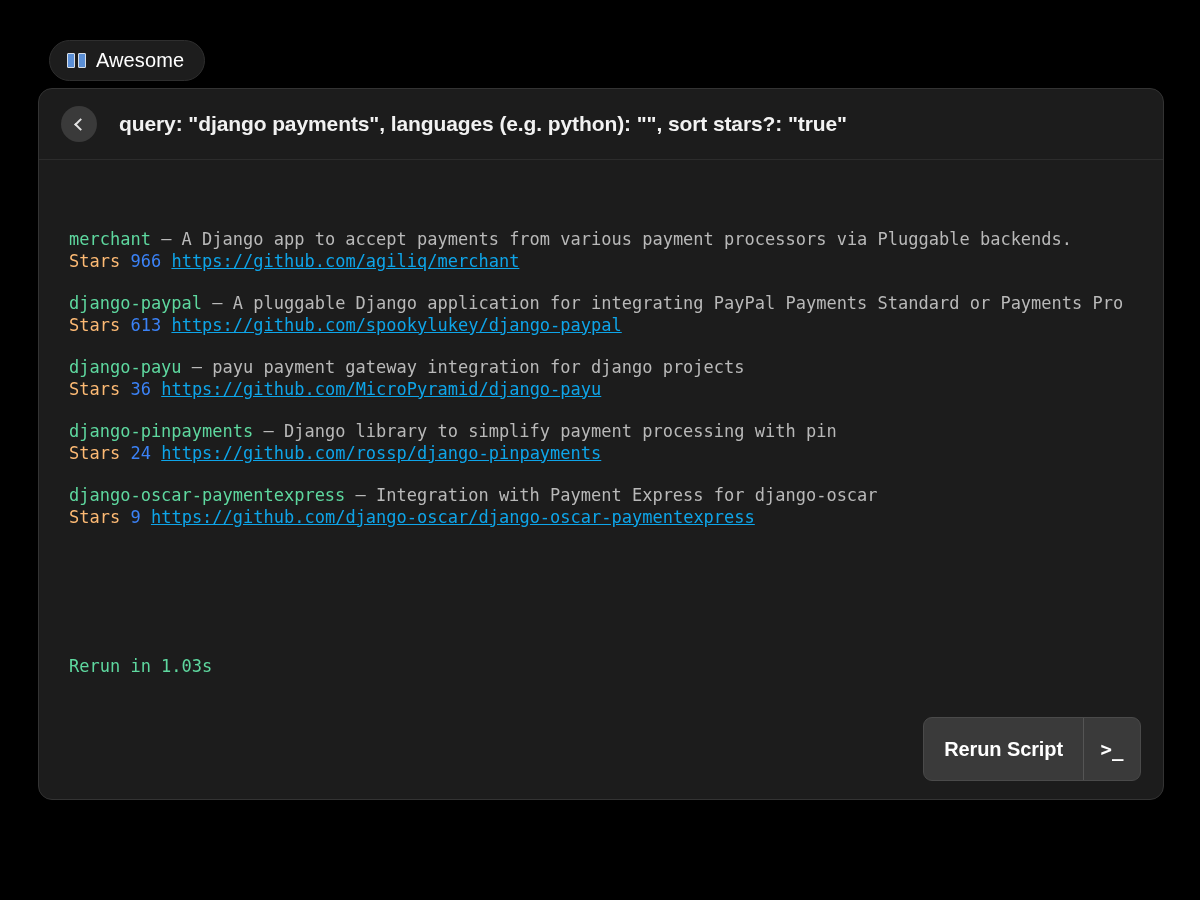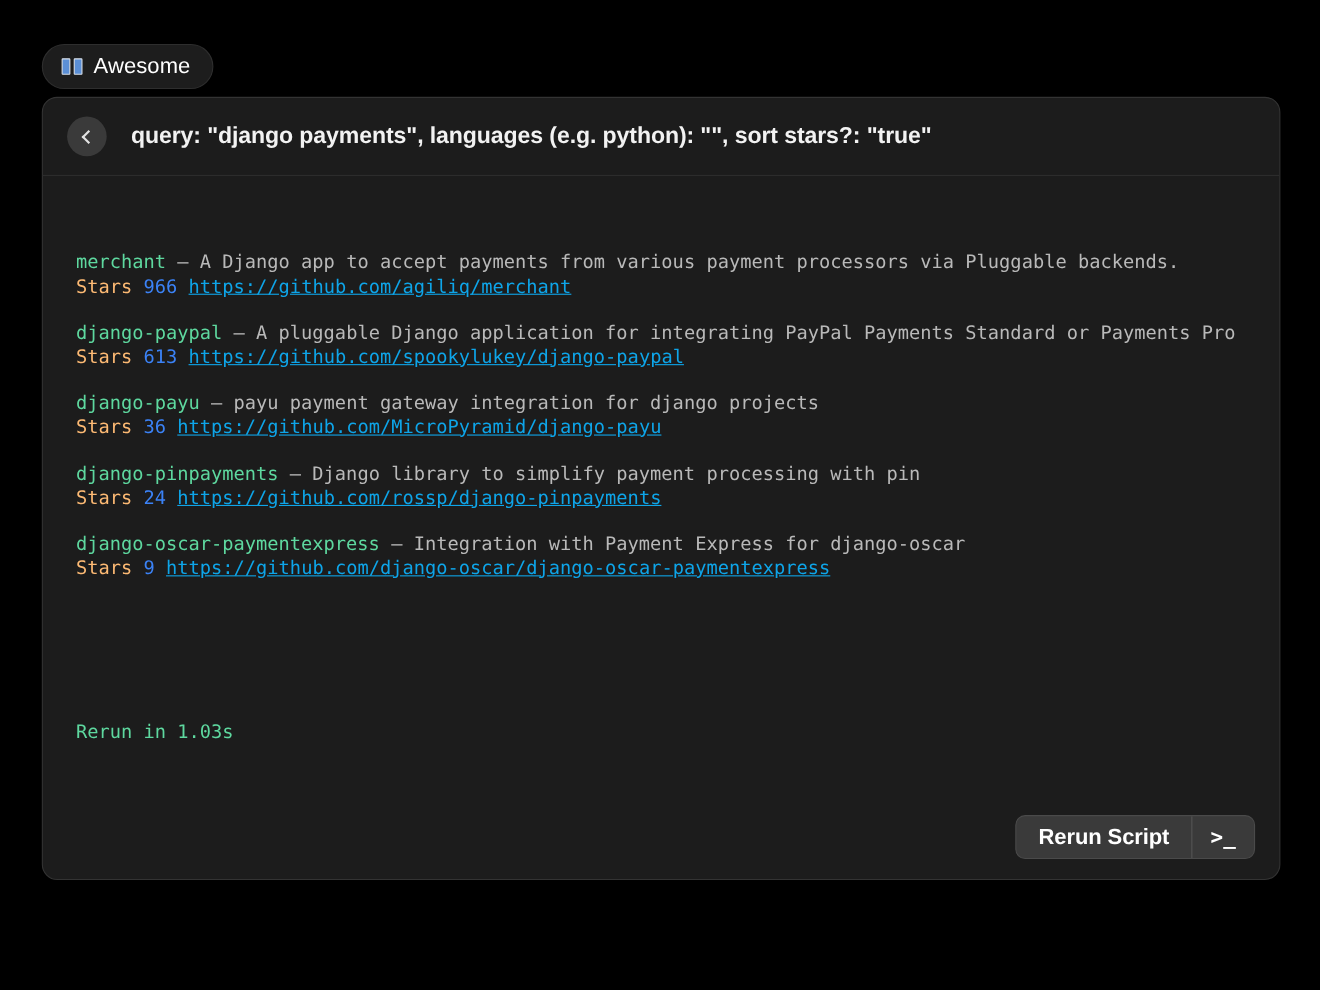--- a/index.html
+++ b/index.html
@@ -12,21 +12,21 @@
   }
 
   body {
     font-family: "Liberation Sans", sans-serif;
     -webkit-font-smoothing: antialiased;
   }
 
   
   .tabbar {
     position: absolute;
-    left: 38px;
+    left: 49px;
     top: 40px;
     display: flex;
     align-items: center;
   }
 
   .tab-pill {
     display: flex;
     align-items: center;
     gap: 10px;
     height: 41px;
@@ -133,21 +133,21 @@
   .rerun-wrap {
     position: absolute;
     right: 22px;
     bottom: 18px;
     display: flex;
     align-items: stretch;
     background: #3a3a3a;
     border: 1px solid #4a4a4a;
     border-radius: 9px;
     overflow: hidden;
-    height: 40px;
+    height: 64px;
   }
   .rerun-label {
     display: flex;
     align-items: center;
     padding: 0 20px;
     color: #ffffff;
     font-size: 20px;
     font-weight: bold;
     letter-spacing: -0.1px;
     cursor: pointer;

